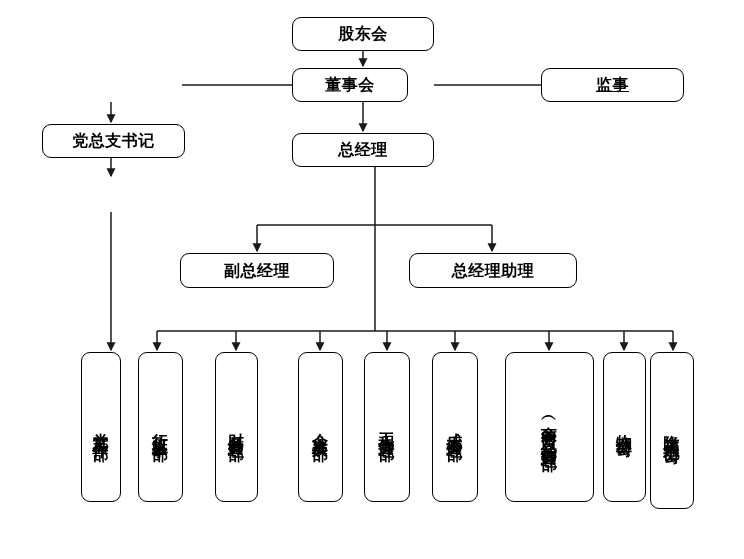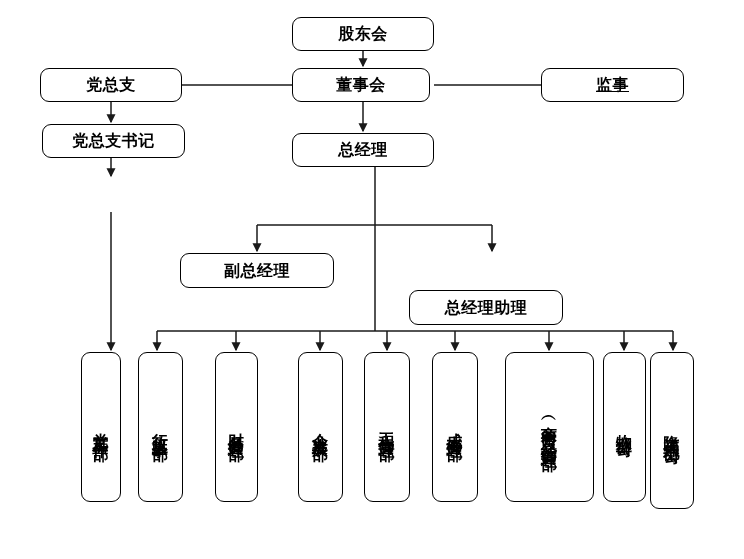--- a/index.html
+++ b/index.html
@@ -106,34 +106,33 @@
       <line x1="387" y1="331" x2="387" y2="350" marker-end="url(#arrowhead)"></line>
       <line x1="455" y1="331" x2="455" y2="350" marker-end="url(#arrowhead)"></line>
       <line x1="549" y1="331" x2="549" y2="350" marker-end="url(#arrowhead)"></line>
       <line x1="624" y1="331" x2="624" y2="350" marker-end="url(#arrowhead)"></line>
       <line x1="673" y1="331" x2="673" y2="350" marker-end="url(#arrowhead)"></line>
     </g>
   </svg>
 
   <div class="node horiz" style="left:292px; top:17px; width:142px; height:34px;">股东会</div>
 
-  <div class="node horiz" style="left:40px; top:68px; width:142px; height:34px;">党总支</div>
 
-  <div class="node horiz" style="left:292px; top:68px; width:138px; height:34px;">董事会</div>
+  <div class="node horiz" style="left:292px; top:68px; width:116px; height:34px;">董事会</div>
 
   <div class="node horiz" style="left:541px; top:68px; width:143px; height:34px;text-decoration:underline;">监事</div>
 
   <div class="node horiz" style="left:292px; top:133px; width:142px; height:34px;">总经理</div>
 
   <div class="node horiz" style="left:42px; top:124px; width:143px; height:34px;">党总支书记</div>
 
 
   <div class="node horiz" style="left:180px; top:253px; width:154px; height:35px;">副总经理</div>
 
-  <div class="node horiz" style="left:409px; top:253px; width:154px; height:35px;margin-top:37px;">总经理助理</div>
+  <div class="node horiz" style="left:409px; top:253px; width:168px; height:35px;">总经理助理</div>
 
   <div class="node vert" style="left:81px; top:352px; width:40px; height:150px;">党群工作部</div>
 
   <div class="node vert" style="left:138px; top:352px; width:45px; height:150px;">行政人事部</div>
 
   <div class="node vert" style="left:215px; top:352px; width:43px; height:150px;">财务管理部</div>
 
   <div class="node vert" style="left:298px; top:352px; width:45px; height:150px;">企业发展部</div>
 
   <div class="node vert" style="left:364px; top:352px; width:46px; height:150px;">工程管理部</div>

